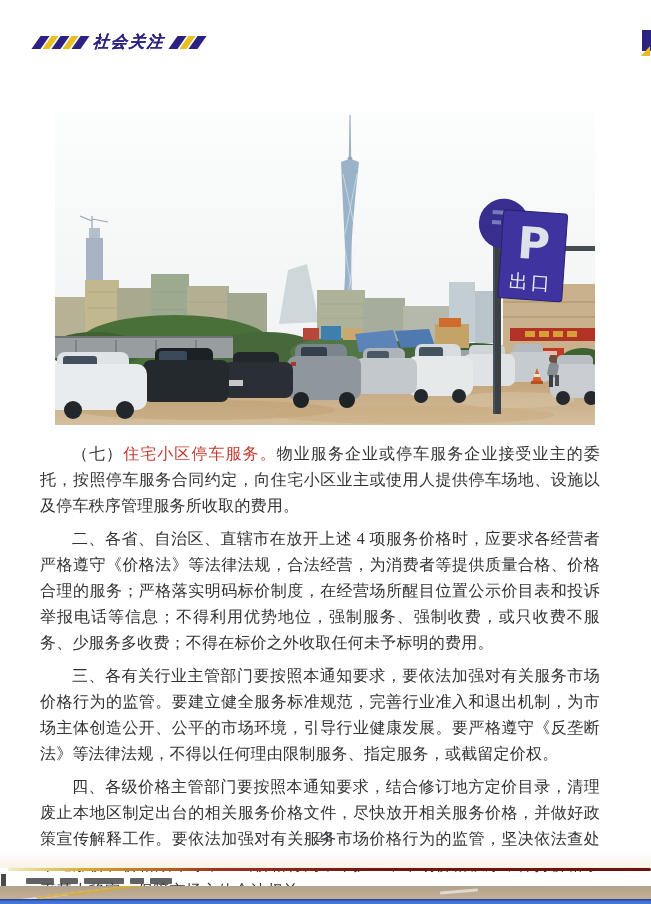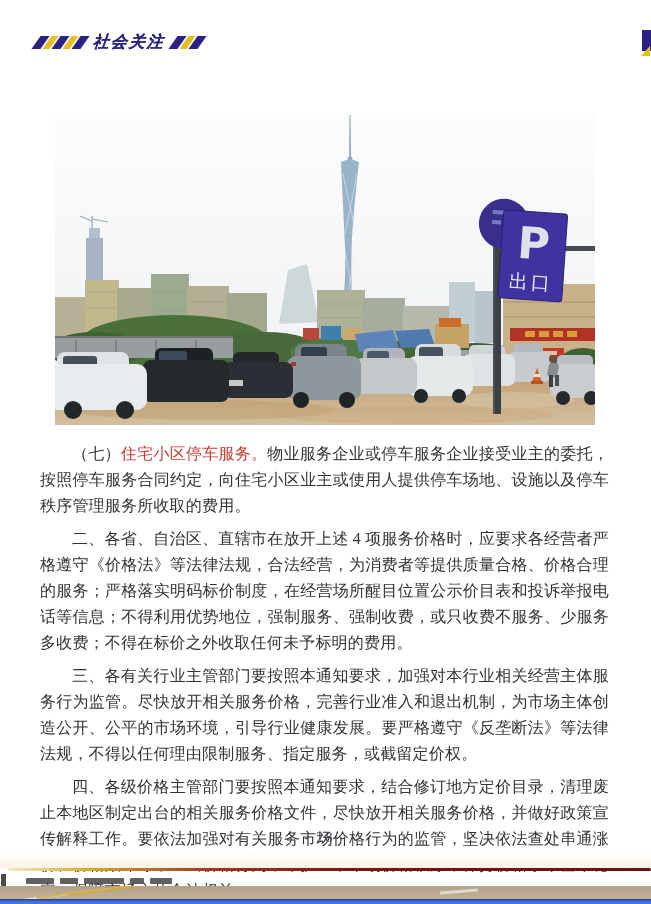--- a/index.html
+++ b/index.html
@@ -19,21 +19,21 @@
   .corner-yellow{position:absolute;top:46px;right:1px;width:9px;height:10px;background:#e9bf1f;
         clip-path:polygon(0 100%,100% 100%,100% 0);}
 
   
   .photo{position:absolute;left:55px;top:112px;width:540px;height:313px;margin:0;padding:0;}
   .photo svg{display:block;}
 
   
   main{position:absolute;left:40px;top:441px;width:572px;font-size:16px;line-height:26px;
        color:#333333;text-align:justify;}
-  main p{margin:0 3px 7px 0;text-indent:2em;letter-spacing:0.2px;}
+  main p{margin:0 12px 7px 0;text-indent:2em;letter-spacing:0.2px;}
   .red{color:#c43a2f;}
 
   
   .page-number{position:absolute;left:0;top:830px;width:100%;text-align:center;
        font-size:14px;color:#3f4450;letter-spacing:2px;}
 
   
   .scan-tint{position:absolute;left:0;top:852px;width:100%;height:16px;
        background:linear-gradient(#ffffff,#f8f3e6);}
   .np-line{position:absolute;left:8px;top:868px;width:643px;height:3px;
@@ -247,21 +247,21 @@
         <rect x="493" y="251" width="10" height="14" rx="3" fill="#878c90" transform="rotate(12 498 258)"></rect>
         <rect x="494" y="263" width="4" height="12" fill="#3a3f44"></rect>
         <rect x="500" y="263" width="4" height="11" fill="#4a4f54"></rect>
       </g>
     </svg>
   </figure>
 
   <main>
     <p><span>（七）</span><span class="red">住宅小区停车服务。</span><span>物业服务企业或停车服务企业接受业主的委托，按照停车服务合同约定，向住宅小区业主或使用人提供停车场地、设施以及停车秩序管理服务所收取的费用。</span></p>
     <p><span>二、各省、自治区、直辖市在放开上述 4 项服务价格时，应要求各经营者严格遵守《价格法》等法律法规，合法经营，为消费者等提供质量合格、价格合理的服务；严格落实明码标价制度，在经营场所醒目位置公示价目表和投诉举报电话等信息；不得利用优势地位，强制服务、强制收费，或只收费不服务、少服务多收费；不得在标价之外收取任何未予标明的费用。</span></p>
-    <p><span>三、各有关行业主管部门要按照本通知要求，加强对本行业相关经营主体服务行为监管。尽快放开相关服务价格，完善行业准入和退出机制，为市场主体创造公开、公平的市场环境，引导行业健康发展。要严格遵守《反垄断法》等法律法规，不得以任何理由限制服务、指定服务，或截留定价权。</span></p>
+    <p><span>三、各有关行业主管部门要按照本通知要求，要依法加强对有关服务市场价格行为的监管。要建立健全服务标准规范，完善行业准入和退出机制，为市场主体创造公开、公平的市场环境，引导行业健康发展。要严格遵守《反垄断法》等法律法规，不得以任何理由限制服务、指定服务，或截留定价权。</span></p>
     <p><span>四、各级价格主管部门要按照本通知要求，结合修订地方定价目录，清理废止本地区制定出台的相关服务价格文件，尽快放开相关服务价格，并做好政策宣传解释工作。要依法加强对有关服务市场价格行为的监管，坚决依法查处串通涨价、价格欺诈等不正当价格行为，维护正常市场价格秩序，保持价格水平基本稳定，保障市场主体合法权益。</span></p>
   </main>
 
   <div class="page-number">- 28 -</div>
 
   <div class="scan-tint"></div>
   <div class="np-line"></div>
   <div class="np-mark"></div>
   <div class="np-smudge">
     <i style="width:28px"></i>

